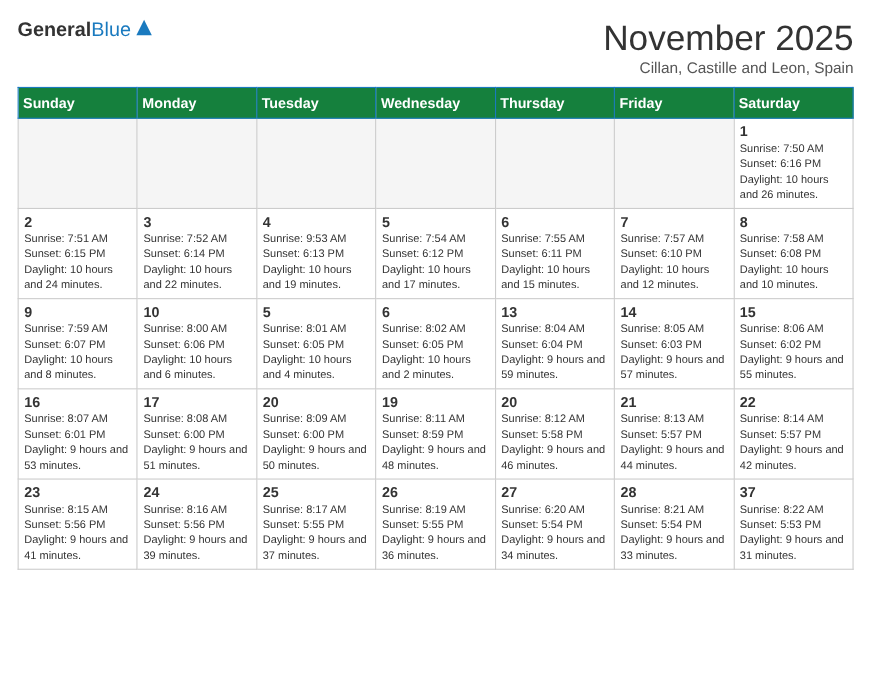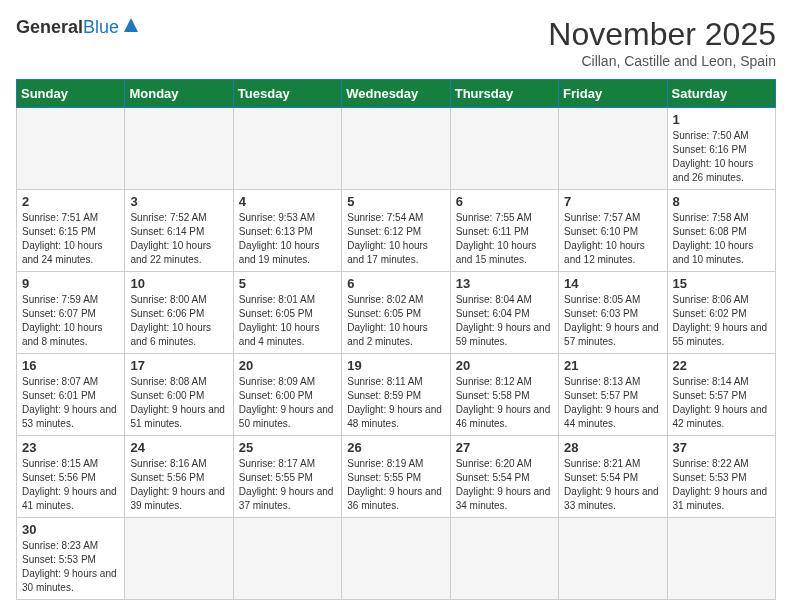--- a/index.html
+++ b/index.html
@@ -296,28 +296,14 @@
 Sunset: 5:54 PM
 Daylight: 9 hours and 33 minutes.</div>
         </td>
         <td>
           <span class="day-number">37</span>
           <div class="day-info">Sunrise: 8:22 AM
 Sunset: 5:53 PM
 Daylight: 9 hours and 31 minutes.</div>
         </td>
       </tr>
-      <tr class="last-row">
-        <td>
-          <span class="day-number">30</span>
-          <div class="day-info">Sunrise: 8:23 AM
-Sunset: 5:53 PM
-Daylight: 9 hours and 30 minutes.</div>
-        </td>
-        <td class="empty"></td>
-        <td class="empty"></td>
-        <td class="empty"></td>
-        <td class="empty"></td>
-        <td class="empty"></td>
-        <td class="empty"></td>
-      </tr>
     </tbody>
 </table>
 
 </body></html>

